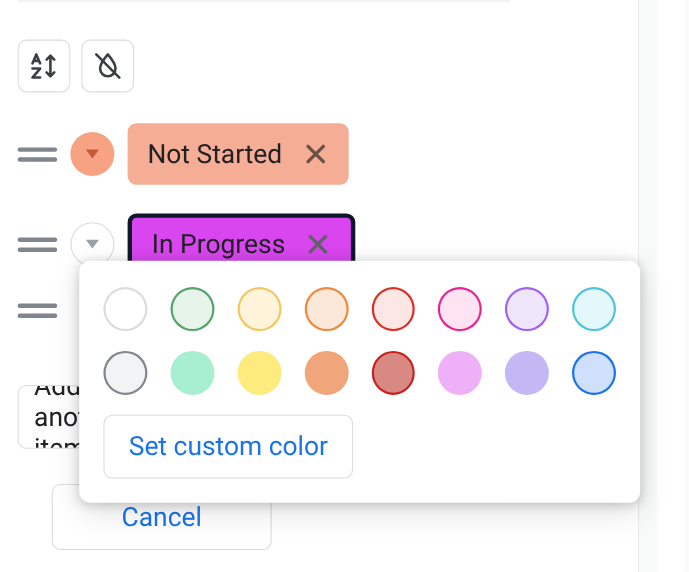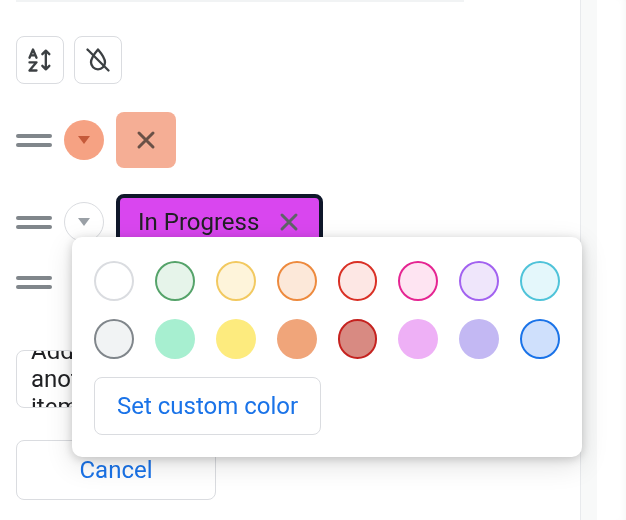--- a/index.html
+++ b/index.html
@@ -141,20 +141,21 @@
   .btn {
     height: 60px;
     min-width: 200px;
     border-radius: 8px;
     font-size: 24px;
     display: flex;
     align-items: center;
     justify-content: center;
     cursor: pointer;
     white-space: nowrap;
+    margin-left: 31px;
   }
   .btn-flat {
     border: 1px solid #dadce0;
     background: #fff;
     color: #1a73e8;
   }
   .btn-primary {
     border: none;
     background: #1a73e8;
     color: #fff;
@@ -242,20 +243,21 @@
 
   <div class="row">
     <div class="drag-lines">
         <span></span>
         <span></span>
       </div>
     <div class="color-dot filled">
       <div class="tri"></div>
     </div>
     <div class="chip filled">
+      <span>Not Started</span>
       <span class="chip-x">
         <svg class="ico" width="24" height="24" viewBox="0 0 24 24" stroke="#6a5147" stroke-width="3" stroke-linecap="round">
             <path d="M5 5 L19 19 M19 5 L5 19"></path>
           </svg>
       </span>
     </div>
   </div>
 
   <div class="row">
     <div class="drag-lines">

